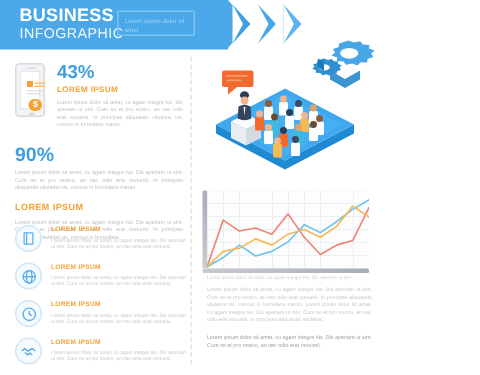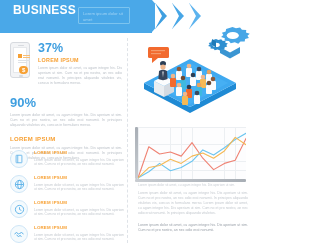--- a/index.html
+++ b/index.html
@@ -191,20 +191,21 @@
 <body>
 
 <div class="page">
 
   <div class="header">
     <div class="header-band"></div>
     <div class="band-tip"></div>
 
     <div class="title-block">
       <div class="title-main">BUSINESS</div>
+      <div class="title-sub">INFOGRAPHIC</div>
     </div>
 
     <div class="header-note">Lorem ipsum dolor sit amet</div>
 
     <div class="chev c1"></div>
     <div class="chev-notch n1"></div>
     <div class="chev c2"></div>
     <div class="chev-notch n2"></div>
     <div class="chev c3"></div>
     <div class="chev-notch n3"></div>
@@ -219,21 +220,21 @@
           <div class="phone-bar b1"></div>
           <div class="phone-bar b2"></div>
           <div class="phone-bar b3"></div>
           <div class="phone-bar b4"></div>
           <div class="phone-bar b5"></div>
           <div class="coin">$</div>
         </div>
         <div class="phone-dot"></div>
       </div>
       <div class="stat-text">
-        <div class="pct">37%</div>
+        <div class="pct">43%</div>
         <div class="sub-head">LOREM IPSUM</div>
         <div class="body-mini">Lorem ipsum dolor sit amet, cu agam integre his. Dis aperiam ut sim. Cum no et pro nostro, an nec odio erat nonumii. In principes aliquando vituletos vis, concus in formulans merso.</div>
       </div>
     </div>
 
     <div class="block53">
       <div class="pct-lg">90%</div>
       <div class="body-sm">Lorem ipsum dolor sit amet, cu agam integre his. Dis aperiam ut sim. Cum no et pro nostro, an nec odio erat nonumii. In principes aliquando vituletos vis, concus in formulans merso.</div>
       <div class="sub-head-lg">LOREM IPSUM</div>
       <div class="body-sm">Lorem ipsum dolor sit amet, cu agam integre his. Dis aperiam ut sim. Cum no et pro nostro, an nec odio erat nonumii. In principes aliquando vituletos vis, concus in formulans.</div>

